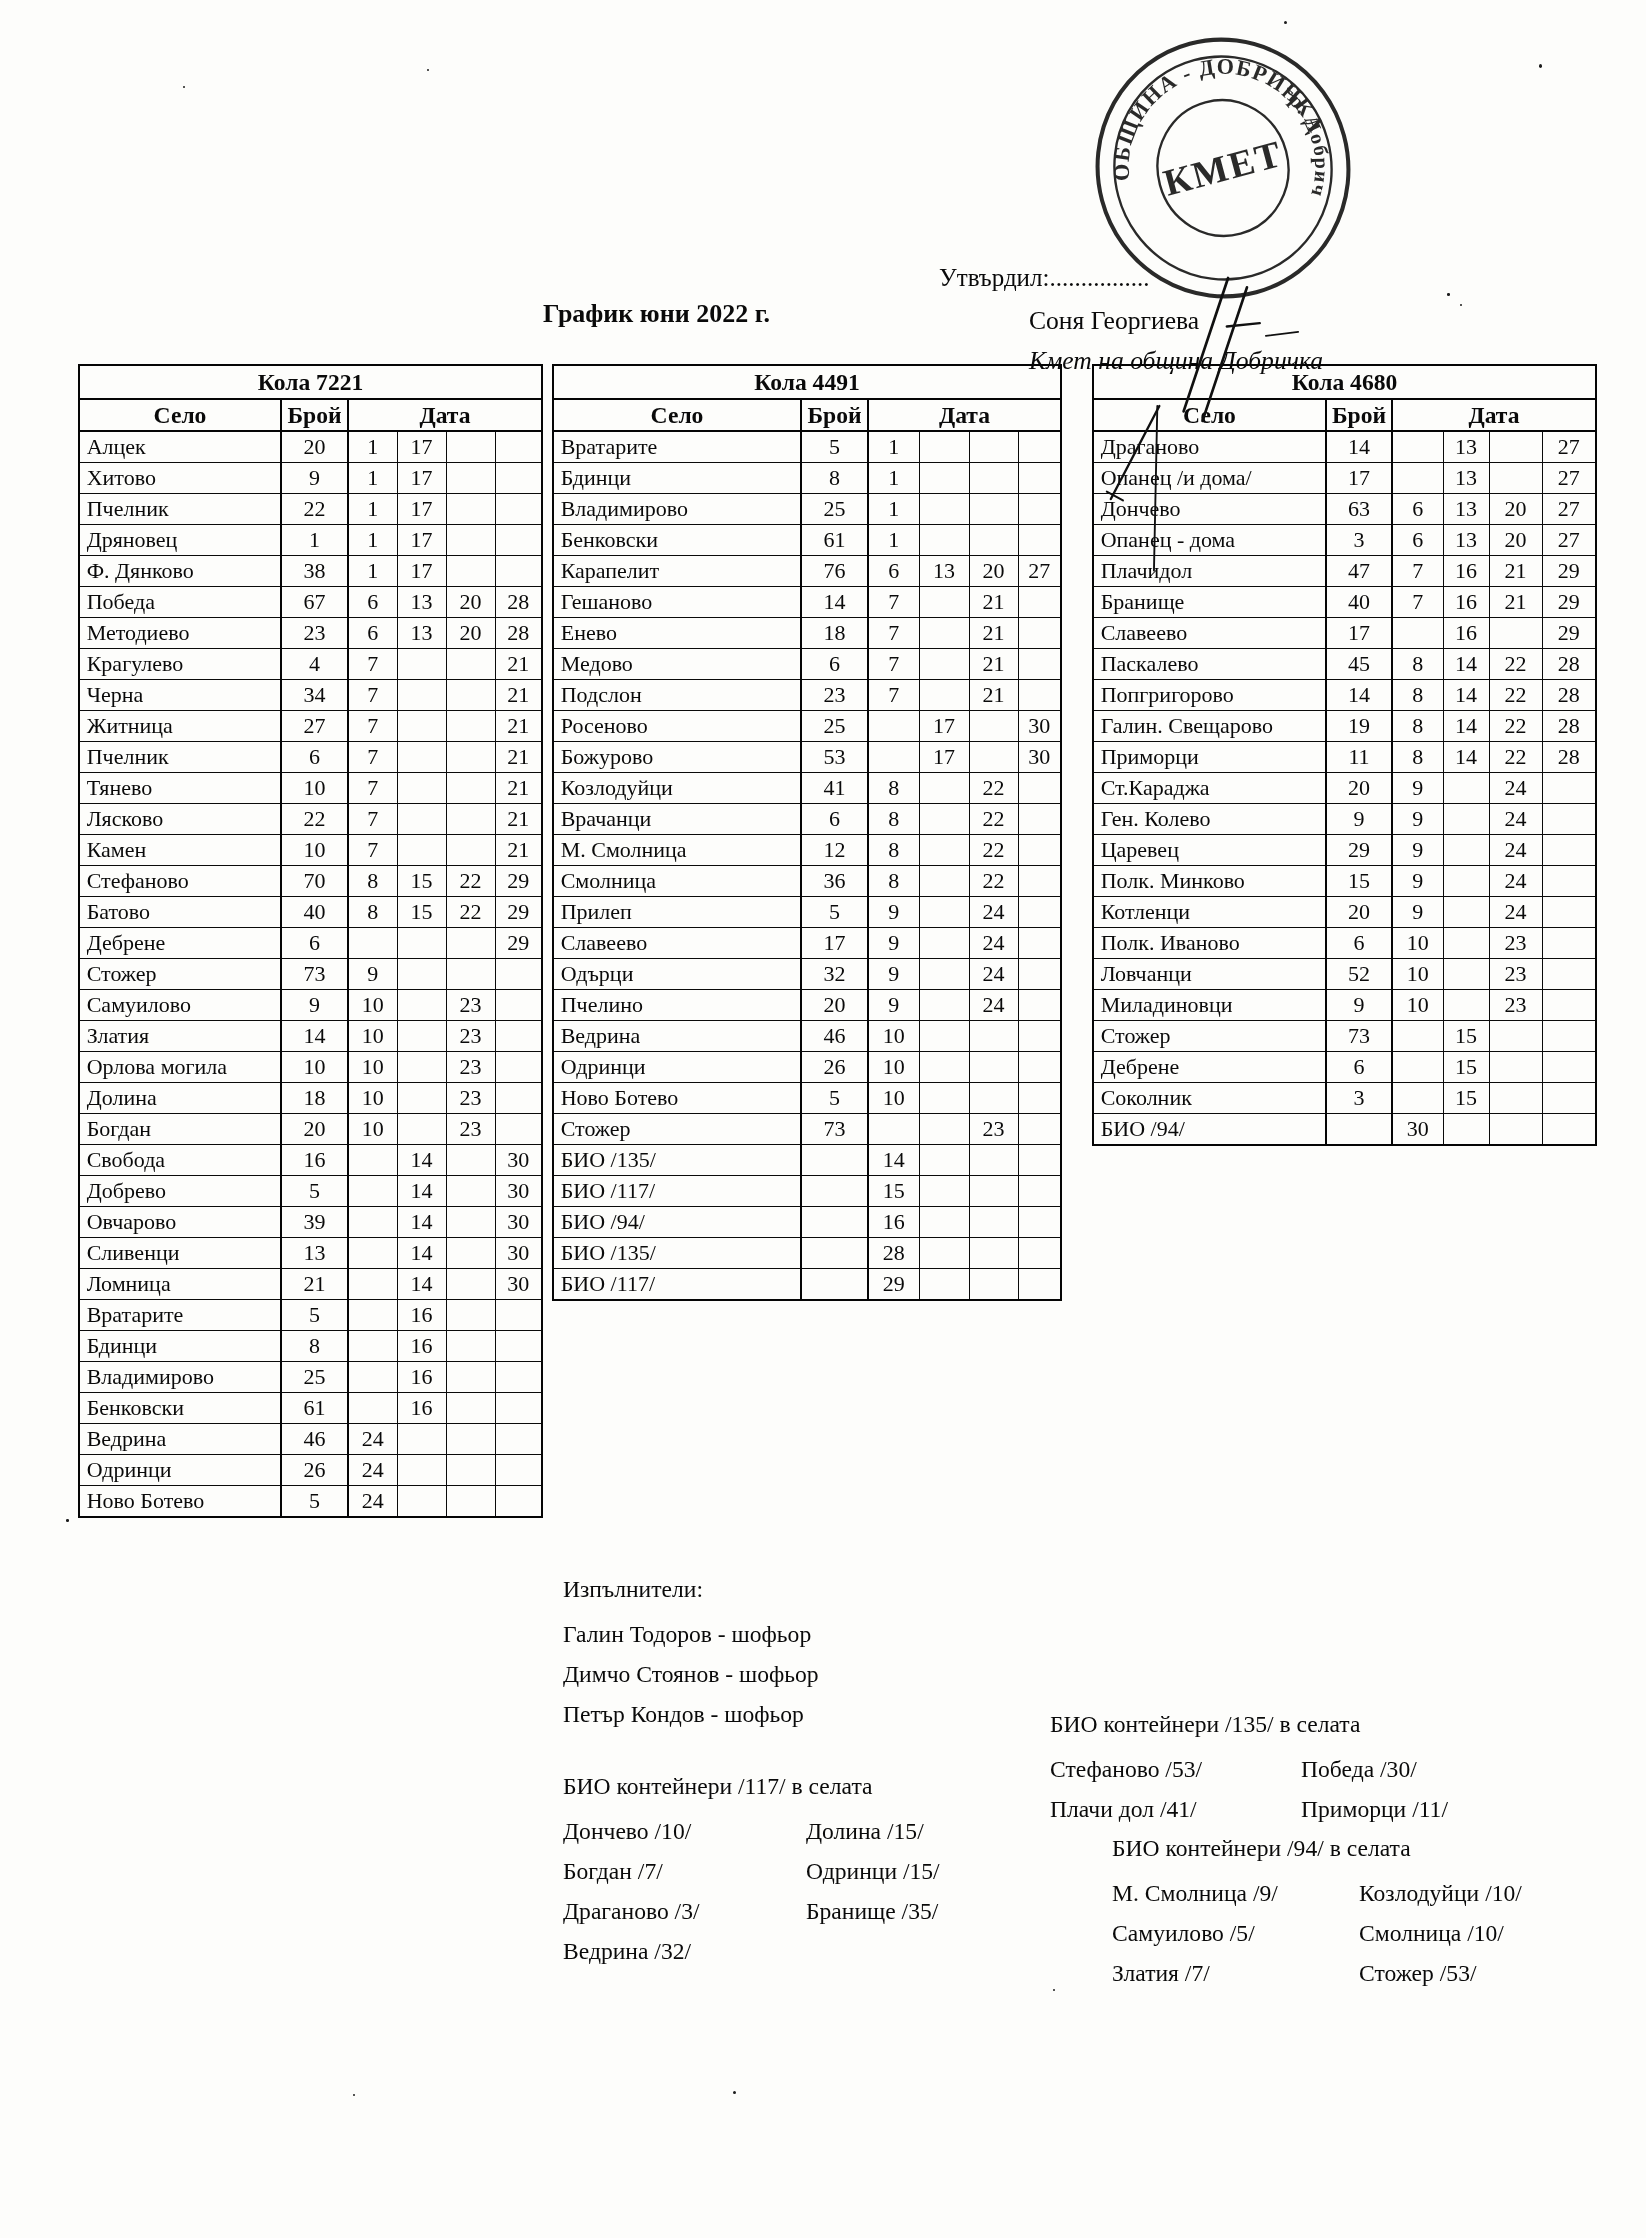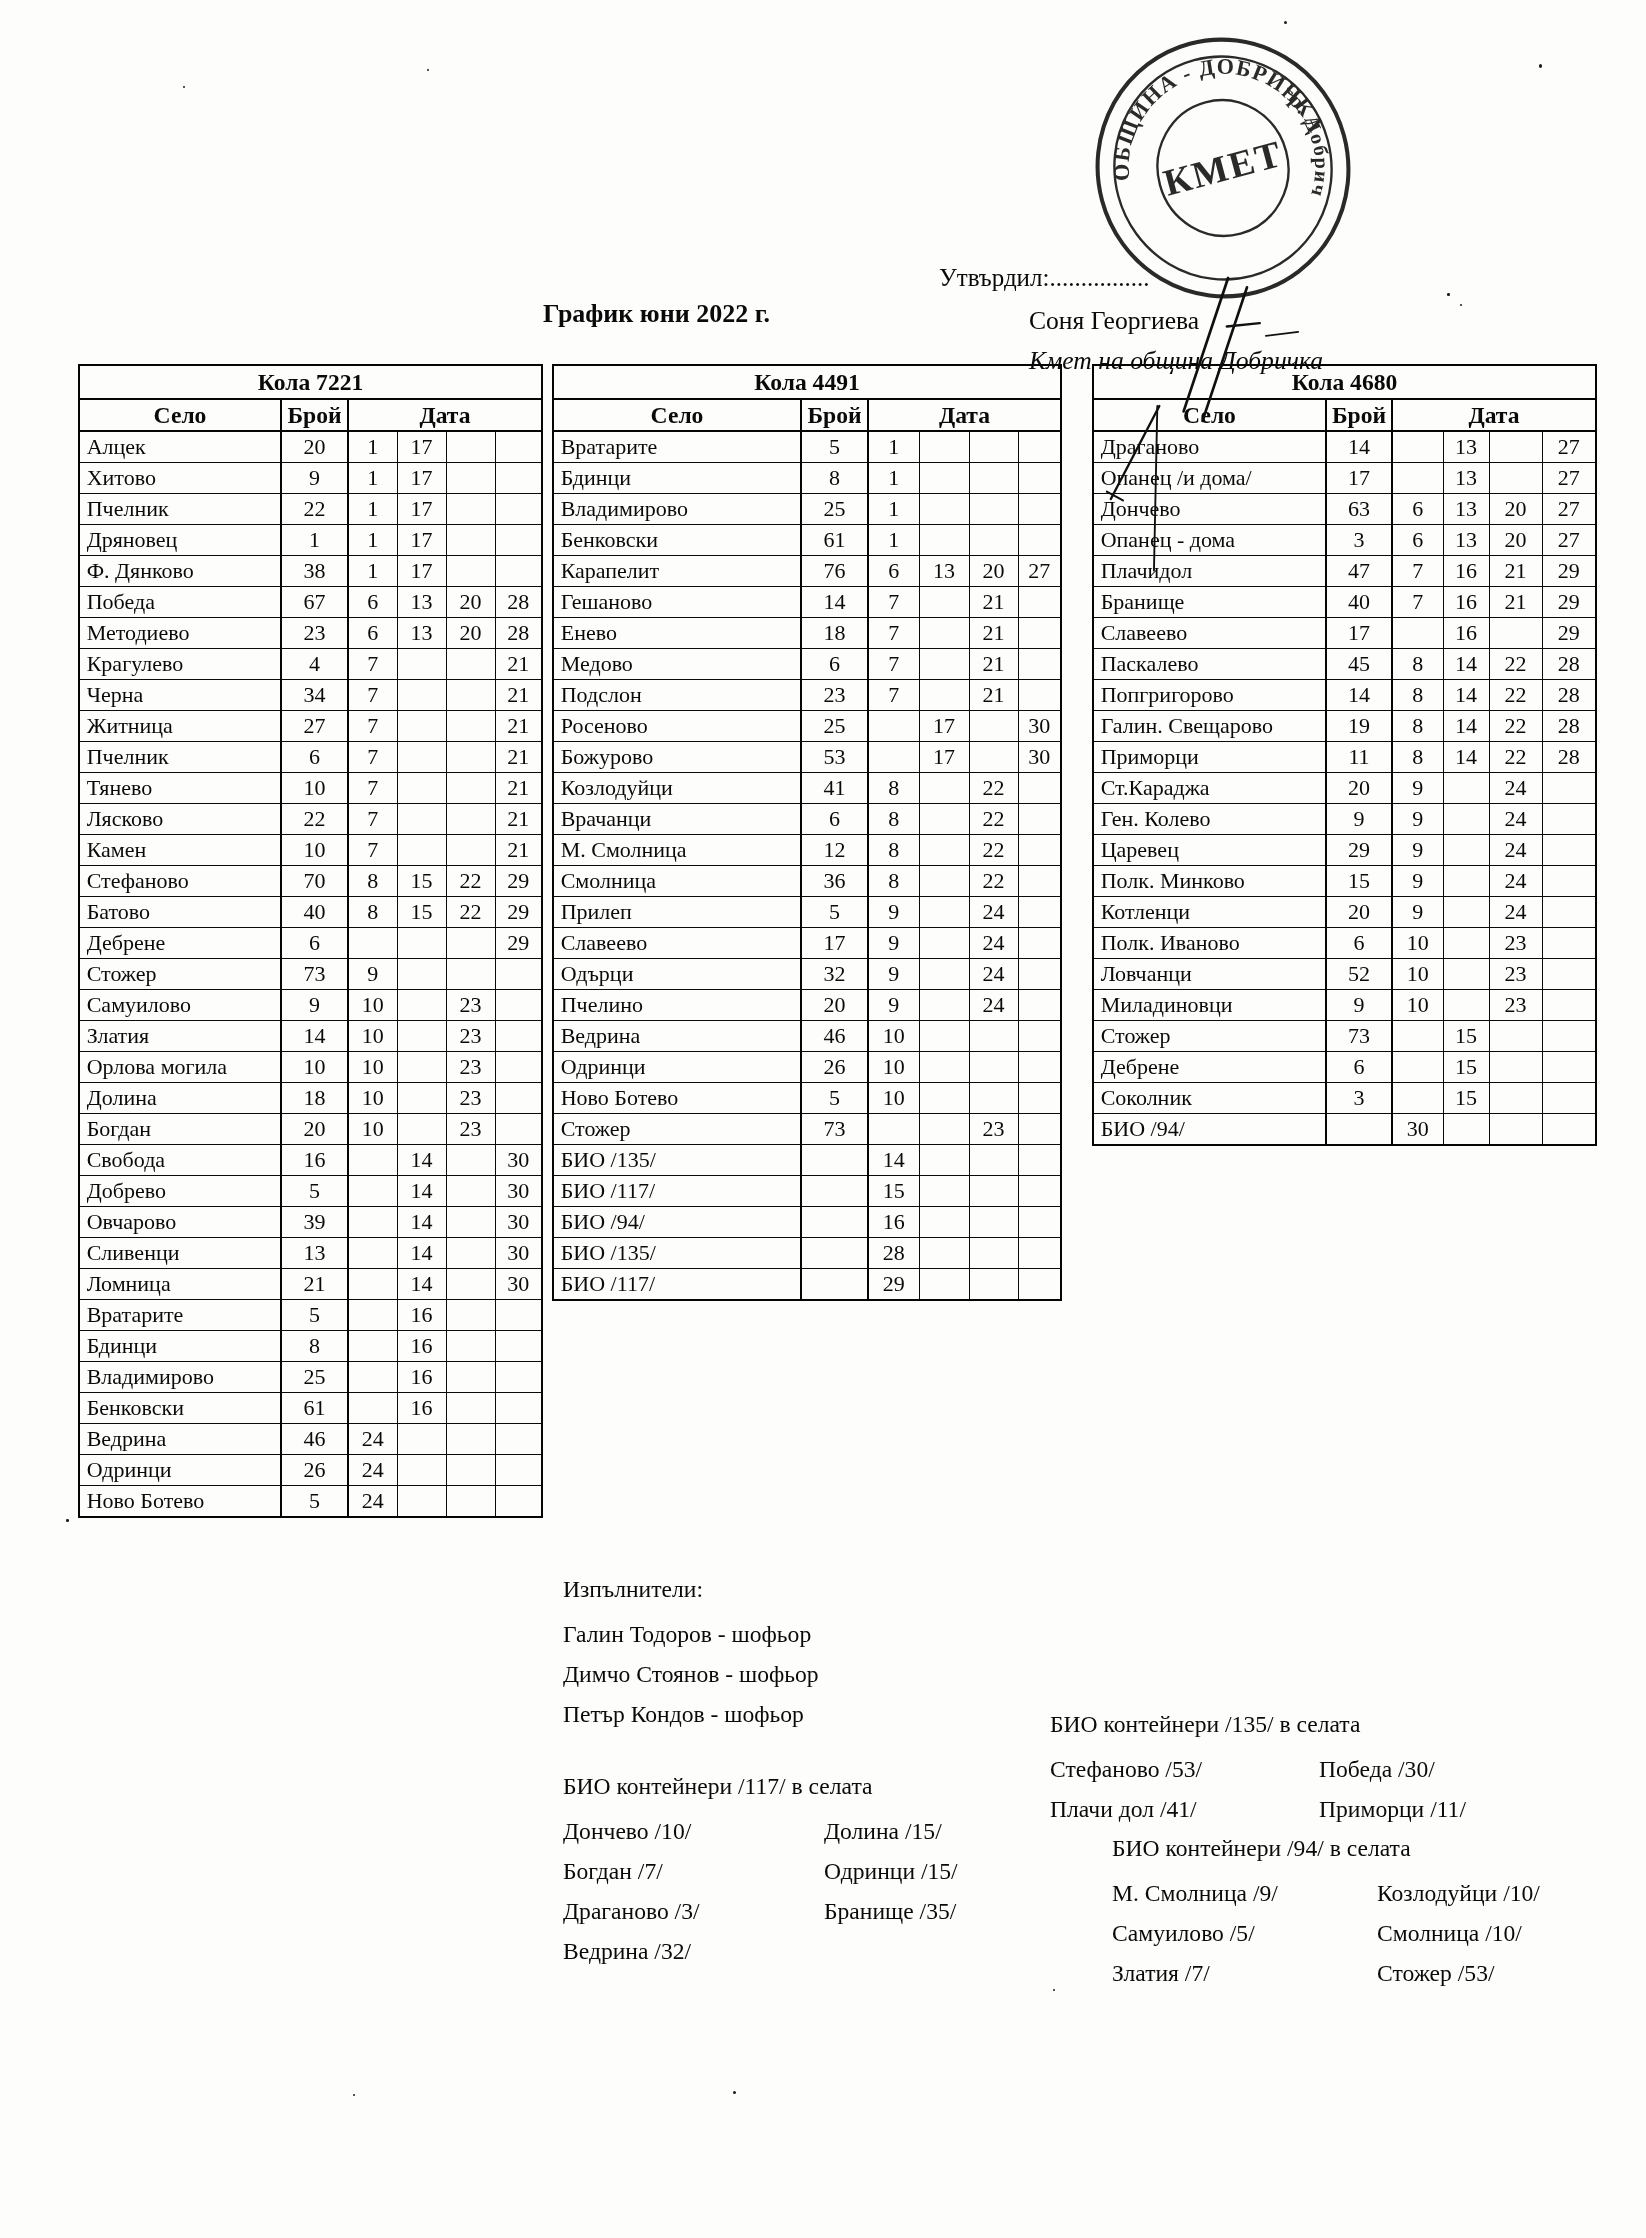--- a/index.html
+++ b/index.html
@@ -27,21 +27,21 @@
   table.sched td.c0 { text-align:left; padding-left:6.7px; }
   table.sched td.c0, table.sched th.h-village { border-right:2.4px solid #050505; }
   table.sched td.c1, table.sched th.h-count   { border-right:2.4px solid #050505; }
   #t1 { left:78px;  width:462px; }
   #t2 { left:552px;  width:508px; }
   #t3 { left:1048px; width:502px;margin-left:44px; }
   
   .txtblock { position:absolute; font-size:23.6px; }
   .txtblock .heading { margin-bottom:10.8px; white-space:nowrap; }
   .txtblock .tline { line-height:40px; white-space:nowrap; }
-  .cols2 { display:flex;gap:18px; }
+  .cols2 { display:flex; }
   #executors { left:563px; top:1576px; }
   #executors .heading { margin-bottom:11px; }
   #bio117 { left:563px;  top:1773px; }
   #bio117 .col1 { width:243px; }
   #bio135 { left:1050px; top:1711px; }
   #bio135 .col1 { width:251px; }
   #bio94  { left:1112px; top:1835px; }
   #bio94 .col1 { width:247px; }
   
   .speck { position:absolute; background:#1c1c1c; border-radius:50%; }

